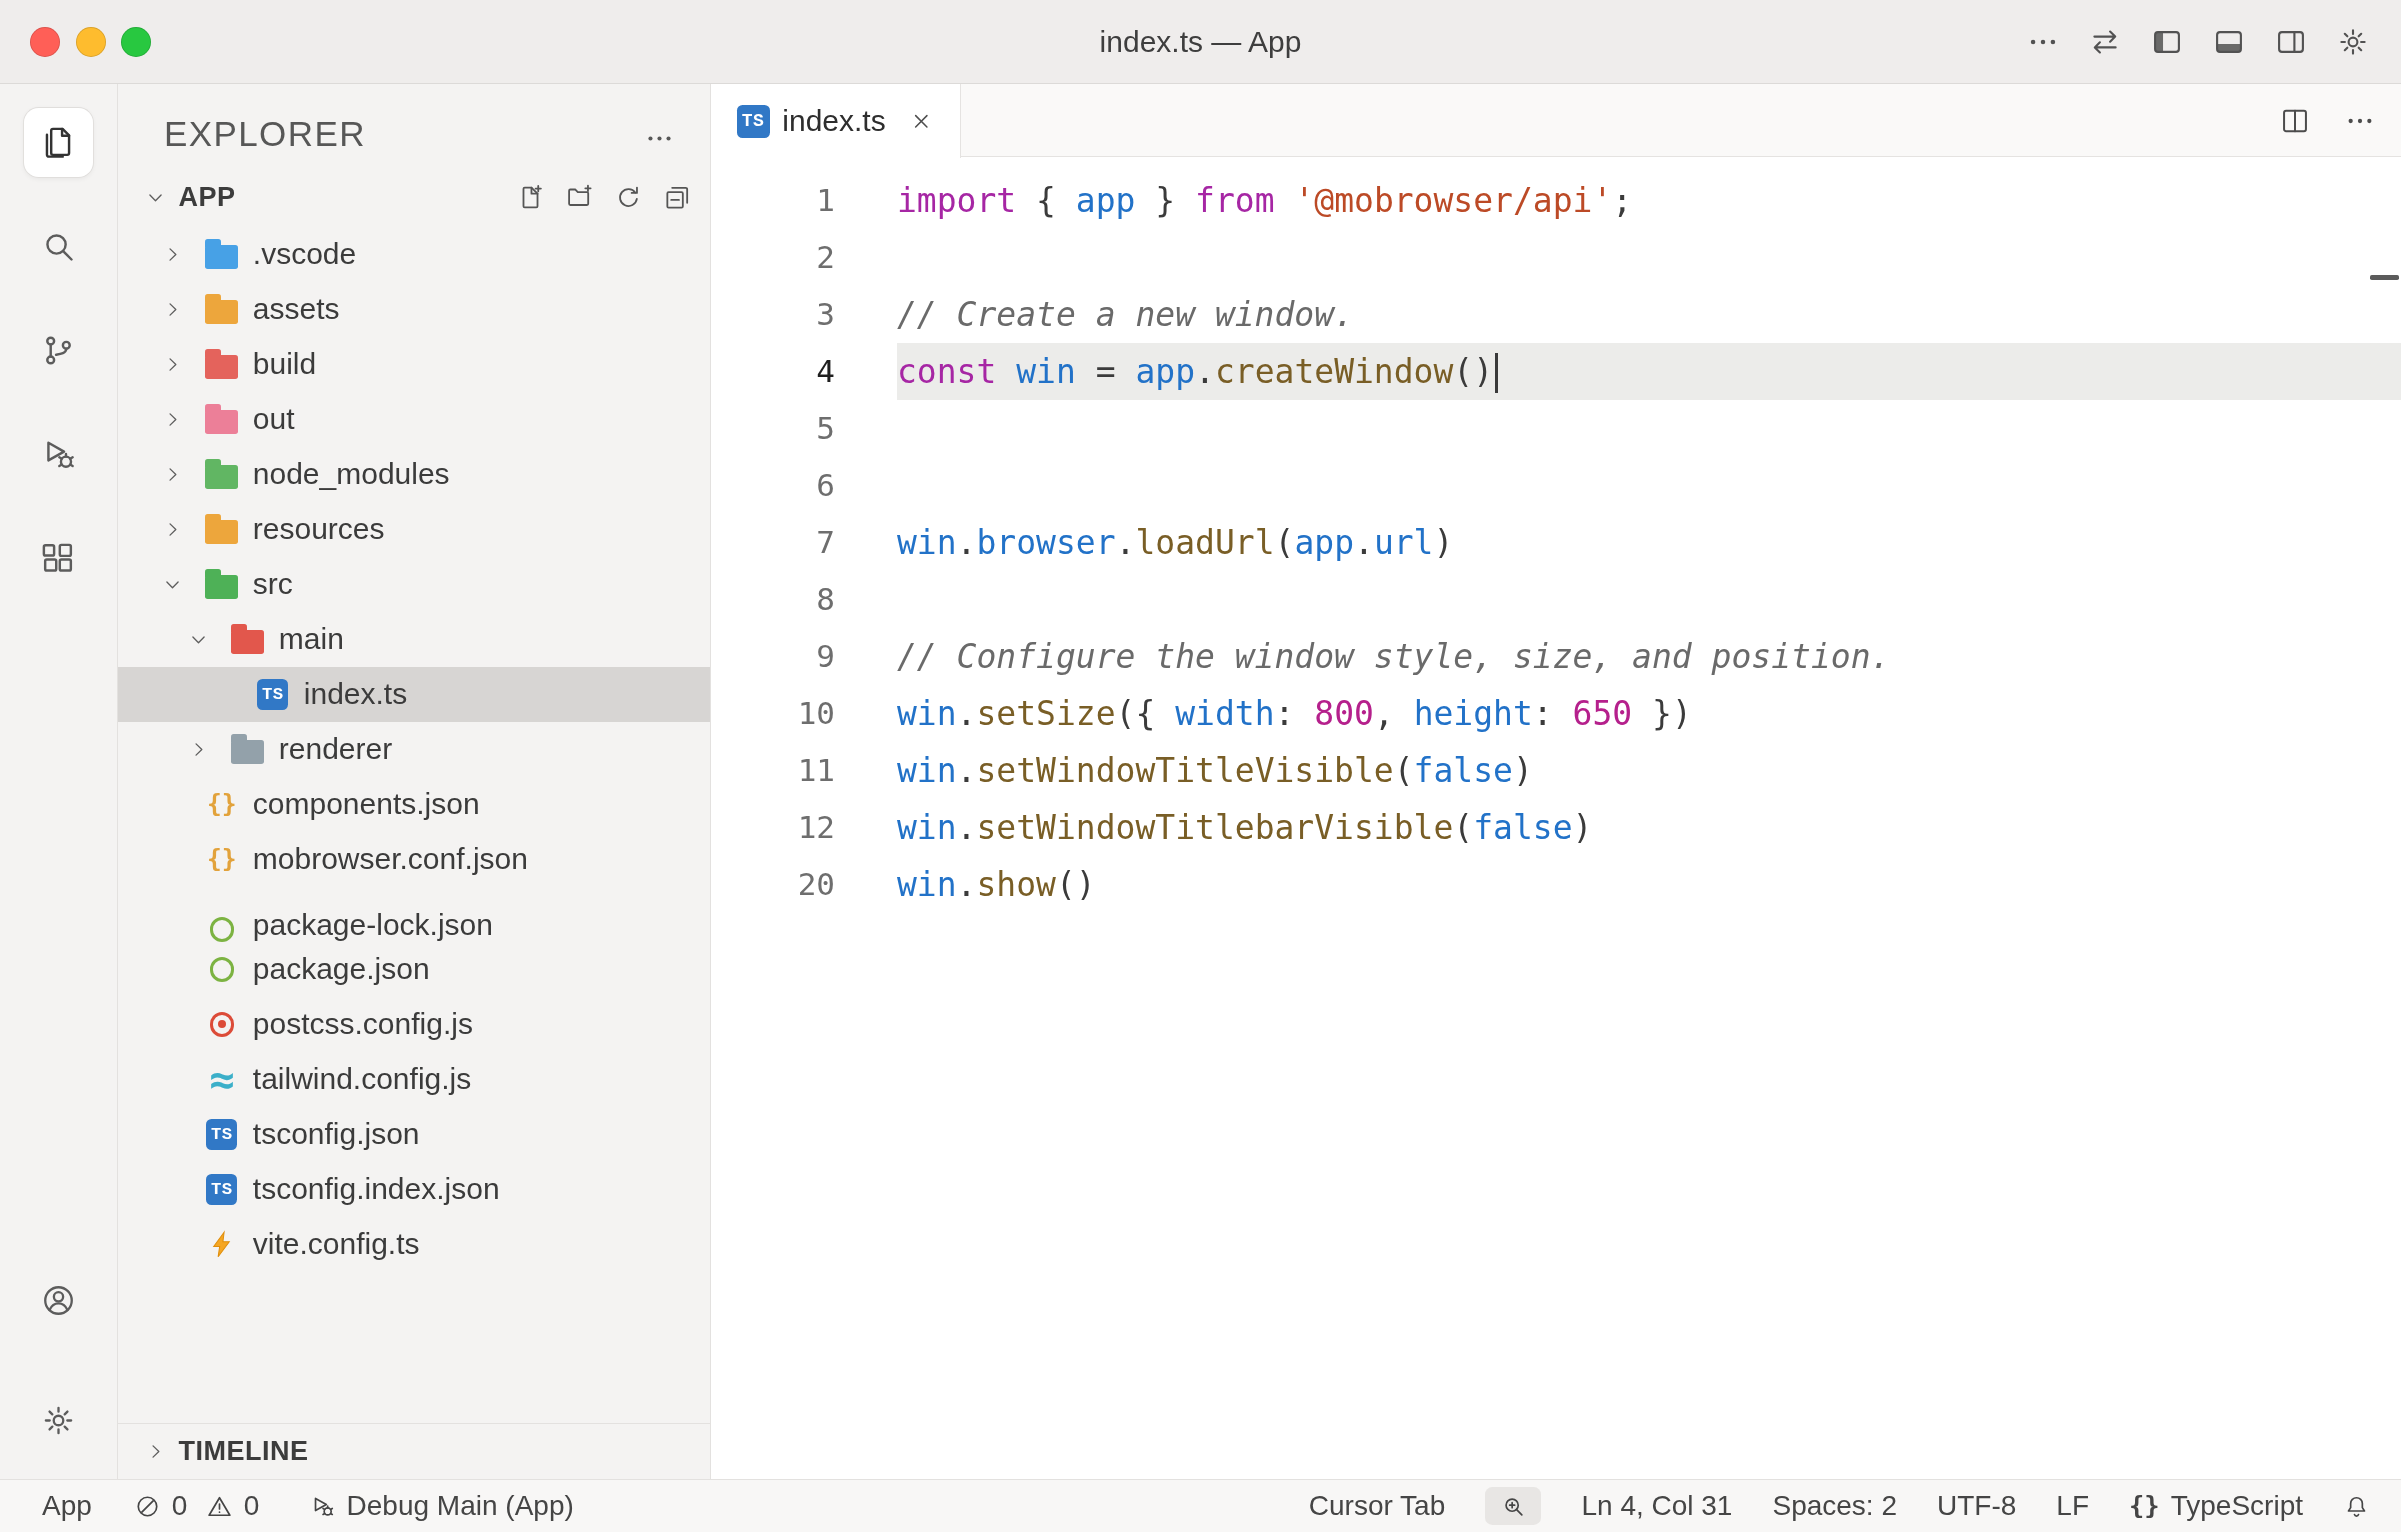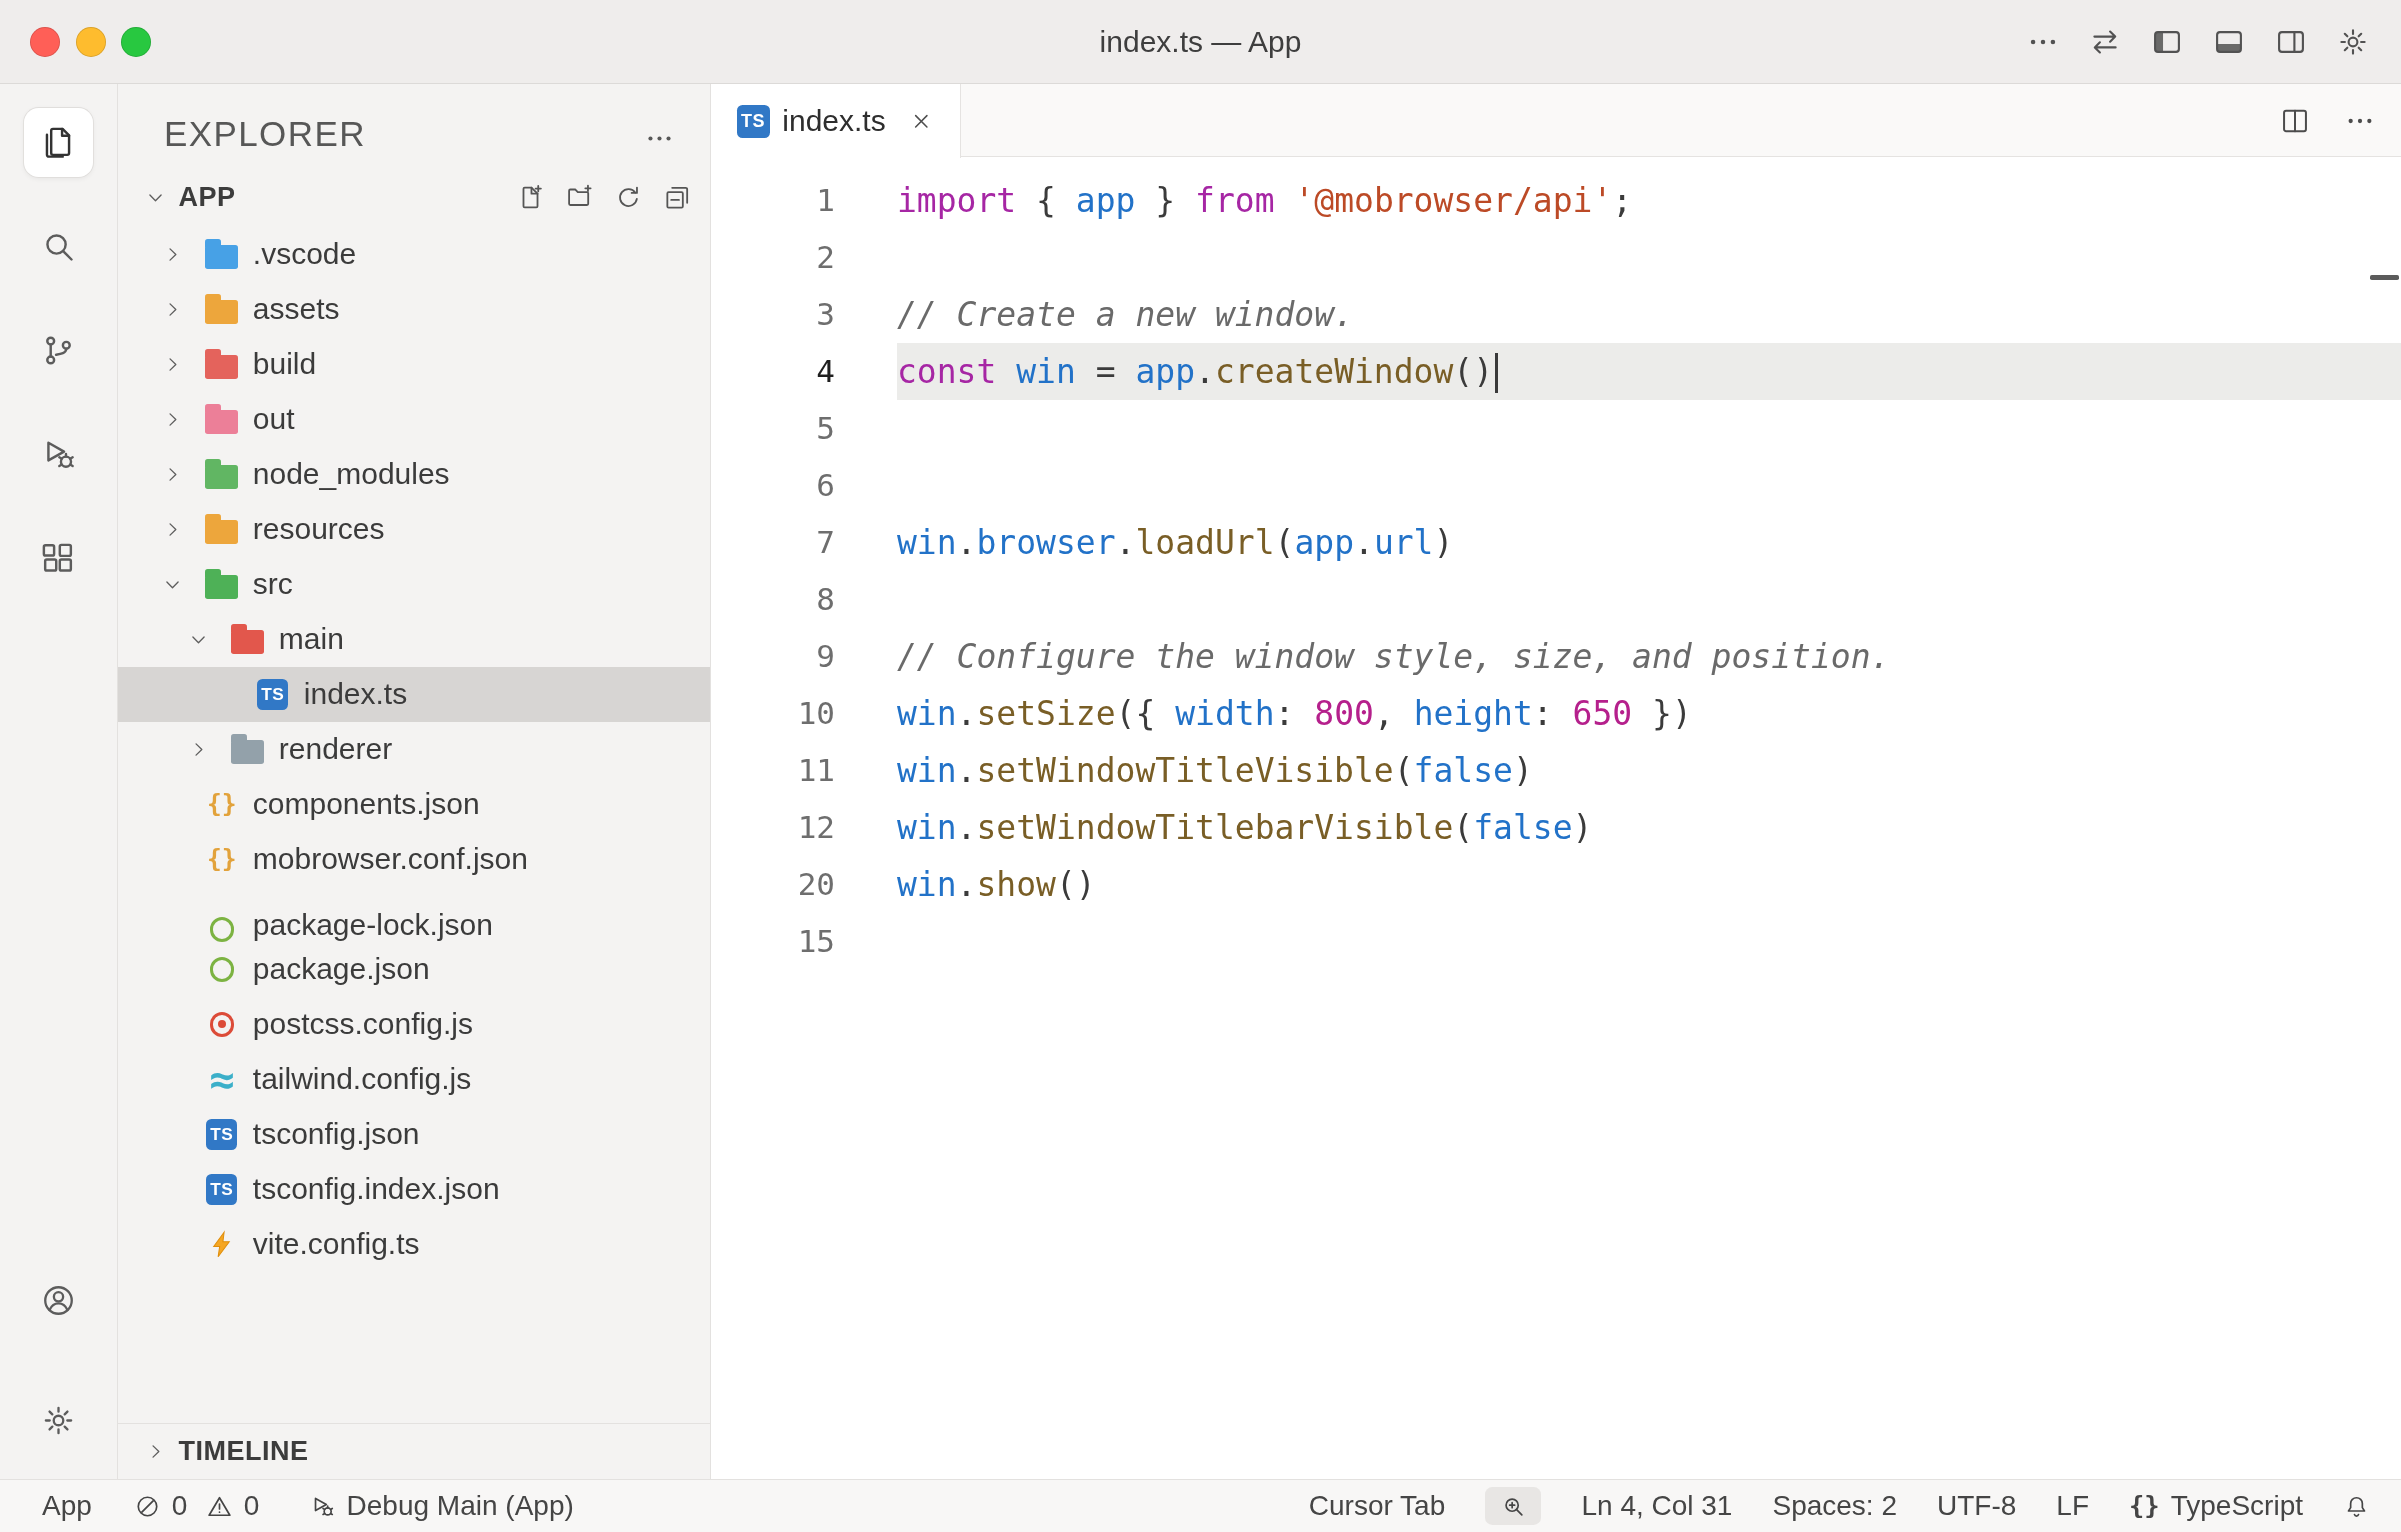--- a/index.html
+++ b/index.html
@@ -40,21 +40,21 @@
   .tree-row{height:55px;display:flex;align-items:center;font-size:30px;color:#3b3b3b;white-space:nowrap;}
   .tree-row.selected{background:#d7d5d3;}
   .chev{width:35px;flex:none;display:flex;align-items:center;justify-content:center;color:#5e5e5e;font-size:21px;}
   .file-icon{width:38px;flex:none;display:flex;align-items:center;justify-content:center;margin:0 12px 0 12.8px;font-size:31px;}
   .sidebar-spacer{flex:1;}
   .timeline-row{height:56px;flex:none;border-top:0.9px solid #e3e1df;display:flex;align-items:center;padding-left:20px;gap:5.5px;font-weight:700;font-size:27px;color:#3c3c3c;letter-spacing:0.5px;}
 
   
   .folder{width:33px;height:24.6px;border-radius:2.7px;position:relative;margin-top:5.5px;}
   .folder::before{content:"";position:absolute;top:-5.5px;left:0;width:15.5px;height:7.3px;border-radius:2.7px 2.7px 0 0;background:inherit;}
-  .ts-badge{width:31px;height:31px;border-radius:5.5px;color:#fff;font-size:17.3px;font-weight:700;display:flex;align-items:center;justify-content:center;letter-spacing:0.5px;}
+  .ts-badge{width:31px;height:31px;border-radius:5.5px;color:#fff;font-size:17.3px;font-weight:700;display:flex;align-items:center;justify-content:center;letter-spacing:0.5px;font-family:Liberation Mono, monospace;}
   .char-icon{font-family:"DejaVu Sans Mono","Liberation Mono",monospace;font-weight:bold;font-size:24.6px;line-height:1;}
   .tailwind-icon{font-size:42px;line-height:.6;}
   .ring{width:24.6px;height:24.6px;border-radius:50%;border:3.6px solid currentColor;display:flex;align-items:center;justify-content:center;}
   .ring-dot::after{content:"";width:8.2px;height:8.2px;border-radius:50%;background:currentColor;}
 
   
   .editor-area{flex:1;min-width:0;background:#fff;display:flex;flex-direction:column;position:relative;}
   .tab-strip{height:73px;flex:none;background:#faf9f8;border-bottom:0.9px solid #e5e3e1;display:flex;position:relative;}
   .tabs{display:flex;height:100%;}
   .tab{display:flex;align-items:center;gap:12.8px;padding:0 25.5px;background:#f6f5f3;border-right:0.9px solid #e5e3e1;color:#4c4c4c;}
@@ -542,24 +542,20 @@
               <span class="line-text"><span class="tok tok-id" style="color:#2272C8">win</span><span class="tok tok-d" style="color:#3B3B3B">.</span><span class="tok tok-fn" style="color:#795E26">setWindowTitleVisible</span><span class="tok tok-d" style="color:#3B3B3B">(</span><span class="tok tok-bool" style="color:#2272C8">false</span><span class="tok tok-d" style="color:#3B3B3B">)</span></span>
             </div>
             <div class="code-line">
               <span class="gutter">12</span>
               <span class="line-text"><span class="tok tok-id" style="color:#2272C8">win</span><span class="tok tok-d" style="color:#3B3B3B">.</span><span class="tok tok-fn" style="color:#795E26">setWindowTitlebarVisible</span><span class="tok tok-d" style="color:#3B3B3B">(</span><span class="tok tok-bool" style="color:#2272C8">false</span><span class="tok tok-d" style="color:#3B3B3B">)</span></span>
             </div>
             <div class="code-line">
               <span class="gutter">20</span>
               <span class="line-text"><span class="tok tok-id" style="color:#2272C8">win</span><span class="tok tok-d" style="color:#3B3B3B">.</span><span class="tok tok-fn" style="color:#795E26">show</span><span class="tok tok-d" style="color:#3B3B3B">()</span></span>
             </div>
-            <div class="code-line">
-              <span class="gutter">15</span>
-              <span class="line-text"></span>
-            </div>
           </div>
       </div>
       <div class="ruler-mark"></div>
     </div>
 
   </div>
 
   <div class="status-bar">
     <div class="status-left">
         <div class="status-item">

